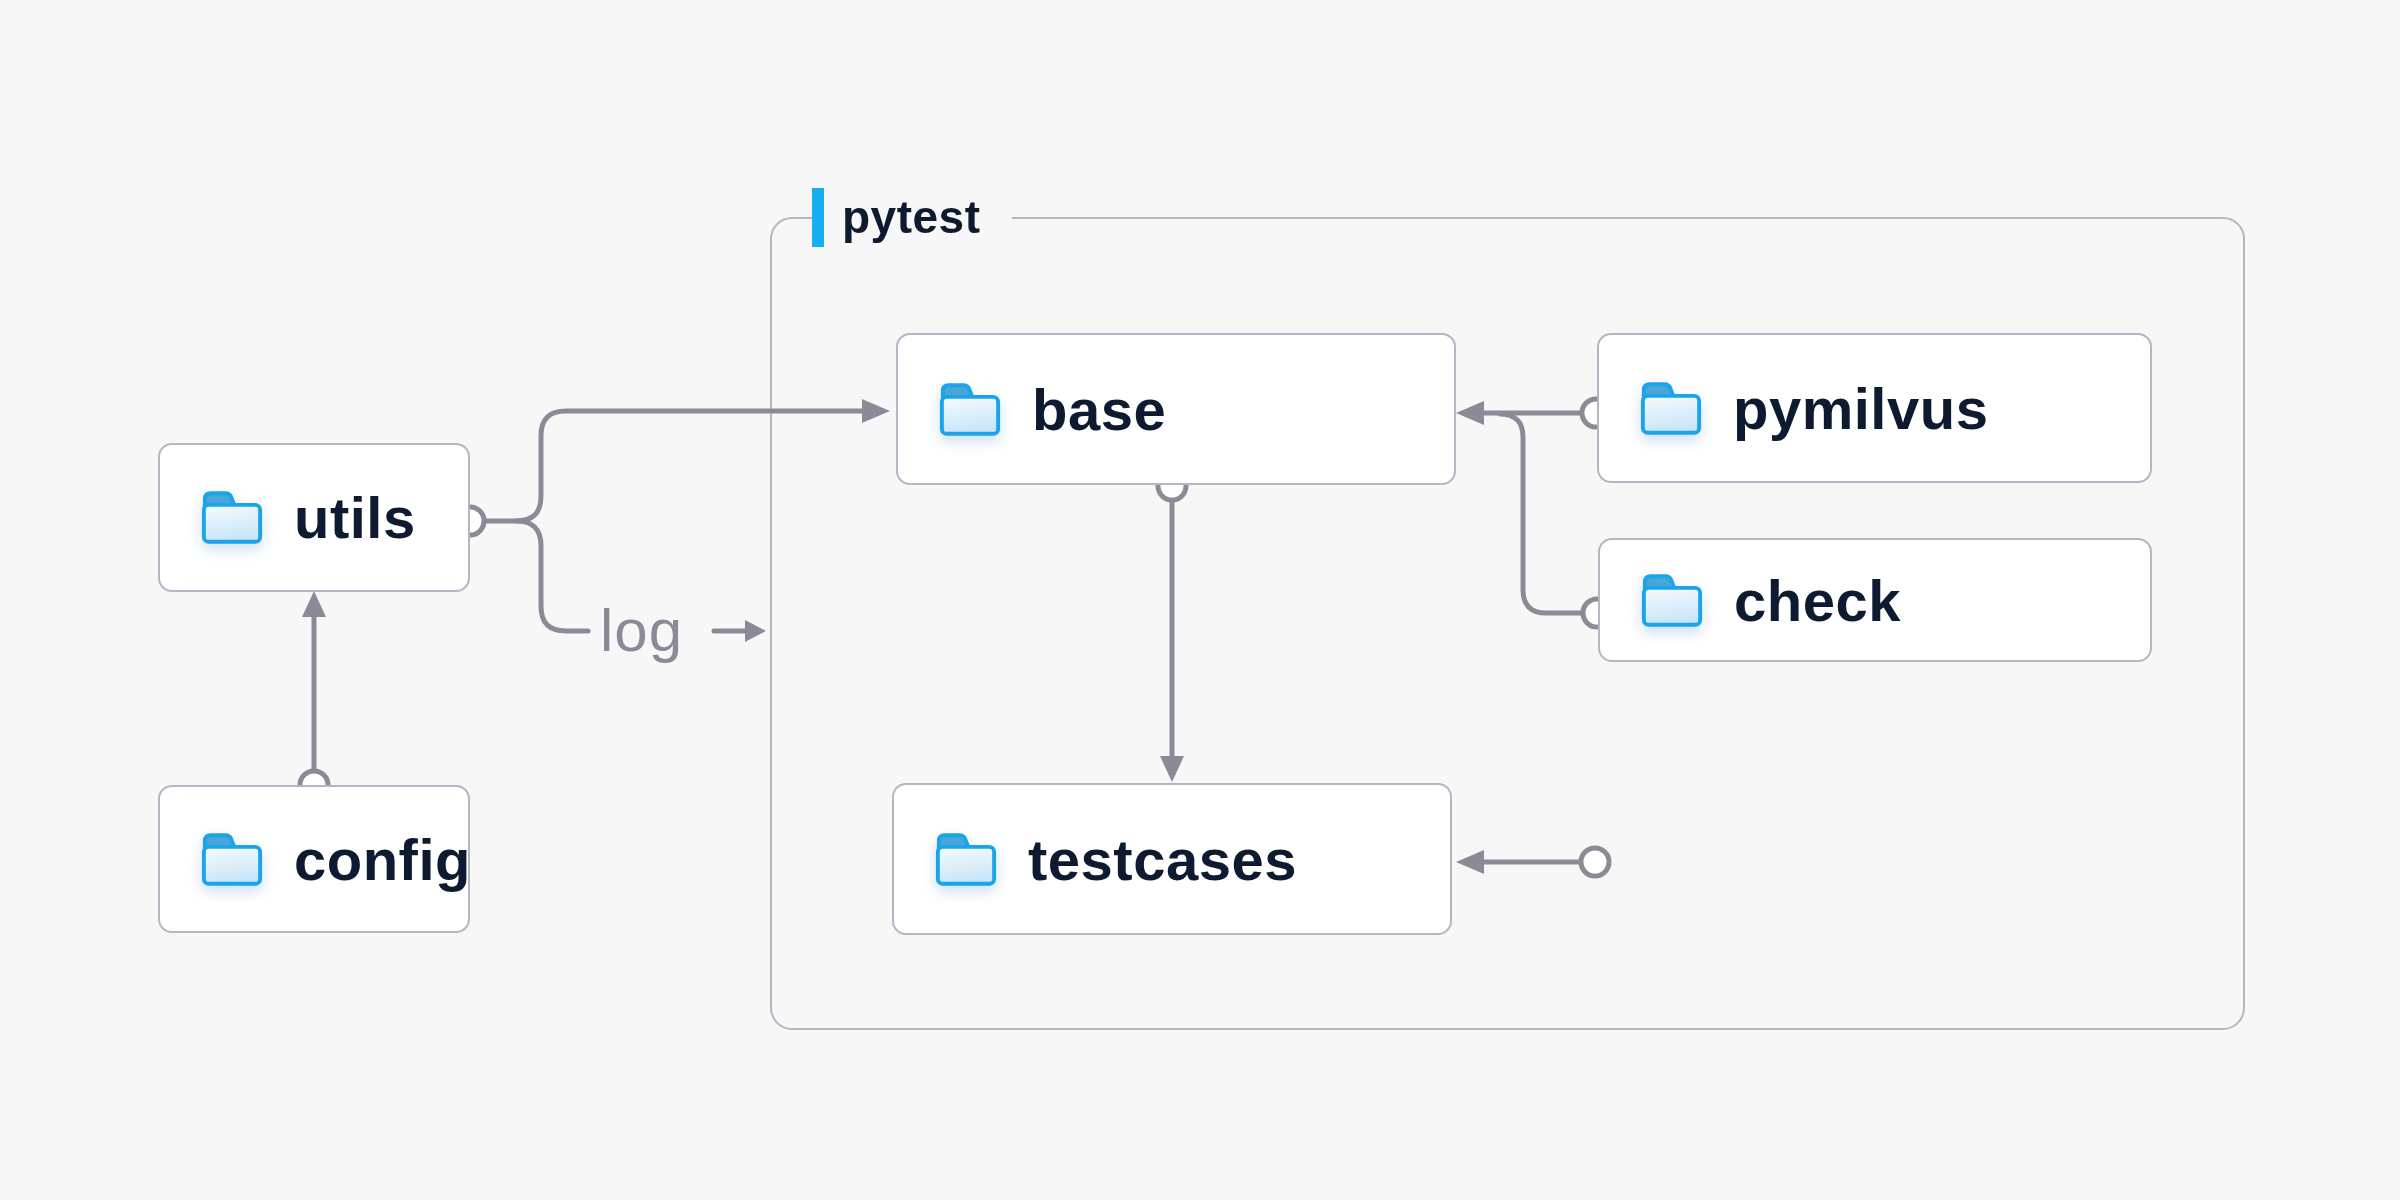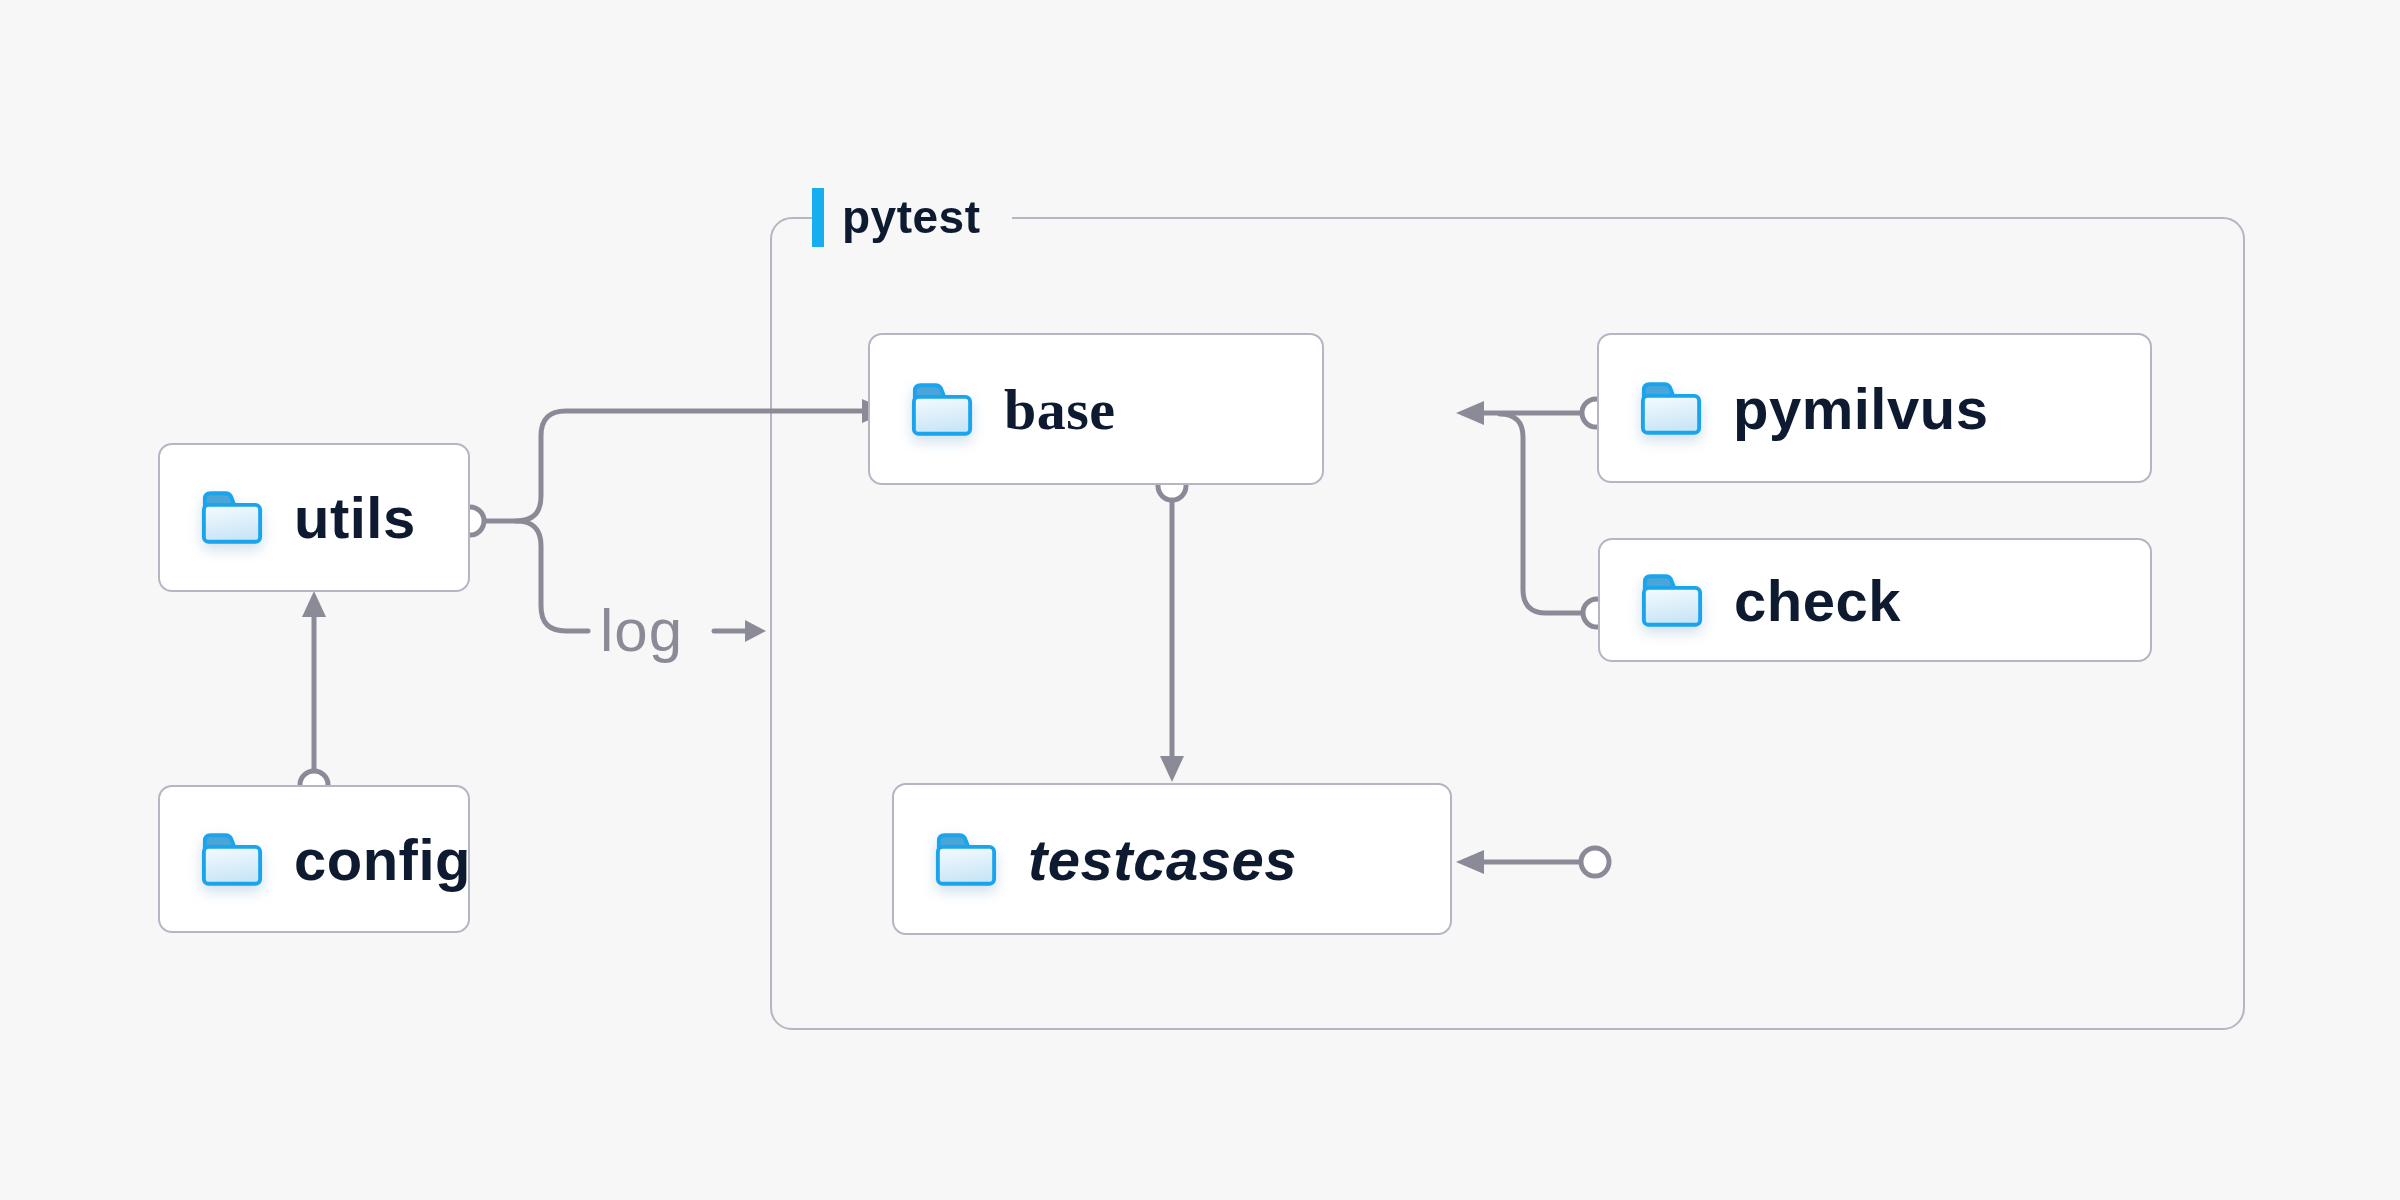--- a/index.html
+++ b/index.html
@@ -34,24 +34,24 @@
   }
   
   .node{
     position:absolute;background:var(--node-fill);
     border:2px solid var(--border);border-radius:14px;
     display:flex;align-items:center;padding-left:40px;gap:30px;
   }
   .node-label{font-size:58px;font-weight:700;color:var(--ink);letter-spacing:0.5px;}
   .node-utils    {left:158px; top:443px; width:312px; height:149px;}
   .node-config   {left:158px; top:785px; width:312px; height:148px;}
-  .node-base     {left:868px; top:333px; width:456px; height:152px;font-family:Liberation Serif, serif;}
+  .node-base     {left:896px; top:333px; width:560px; height:152px;}
   .node-pymilvus {left:1597px;top:333px; width:555px; height:150px;}
   .node-check    {left:1598px;top:538px; width:554px; height:124px;}
-  .node-testcases{left:892px; top:783px; width:560px; height:152px;font-style:italic;}
+  .node-testcases{left:892px; top:783px; width:560px; height:152px;}
   .node-common   {left:1596px;top:783px; width:557px; height:152px;}
   
   .folder{
     width:64px;height:57px;flex:0 0 auto;
     filter:drop-shadow(0 6px 7px rgba(40,110,170,.22));
   }
   .folder-tab{fill:var(--folder-tab);stroke:var(--folder-stroke);stroke-width:4;stroke-linejoin:round;}
   .folder-body{fill:url(#folderGrad);stroke:var(--folder-stroke);stroke-width:4;}
   
   .edges{position:absolute;left:0;top:0;width:2400px;height:1200px;pointer-events:none;}

